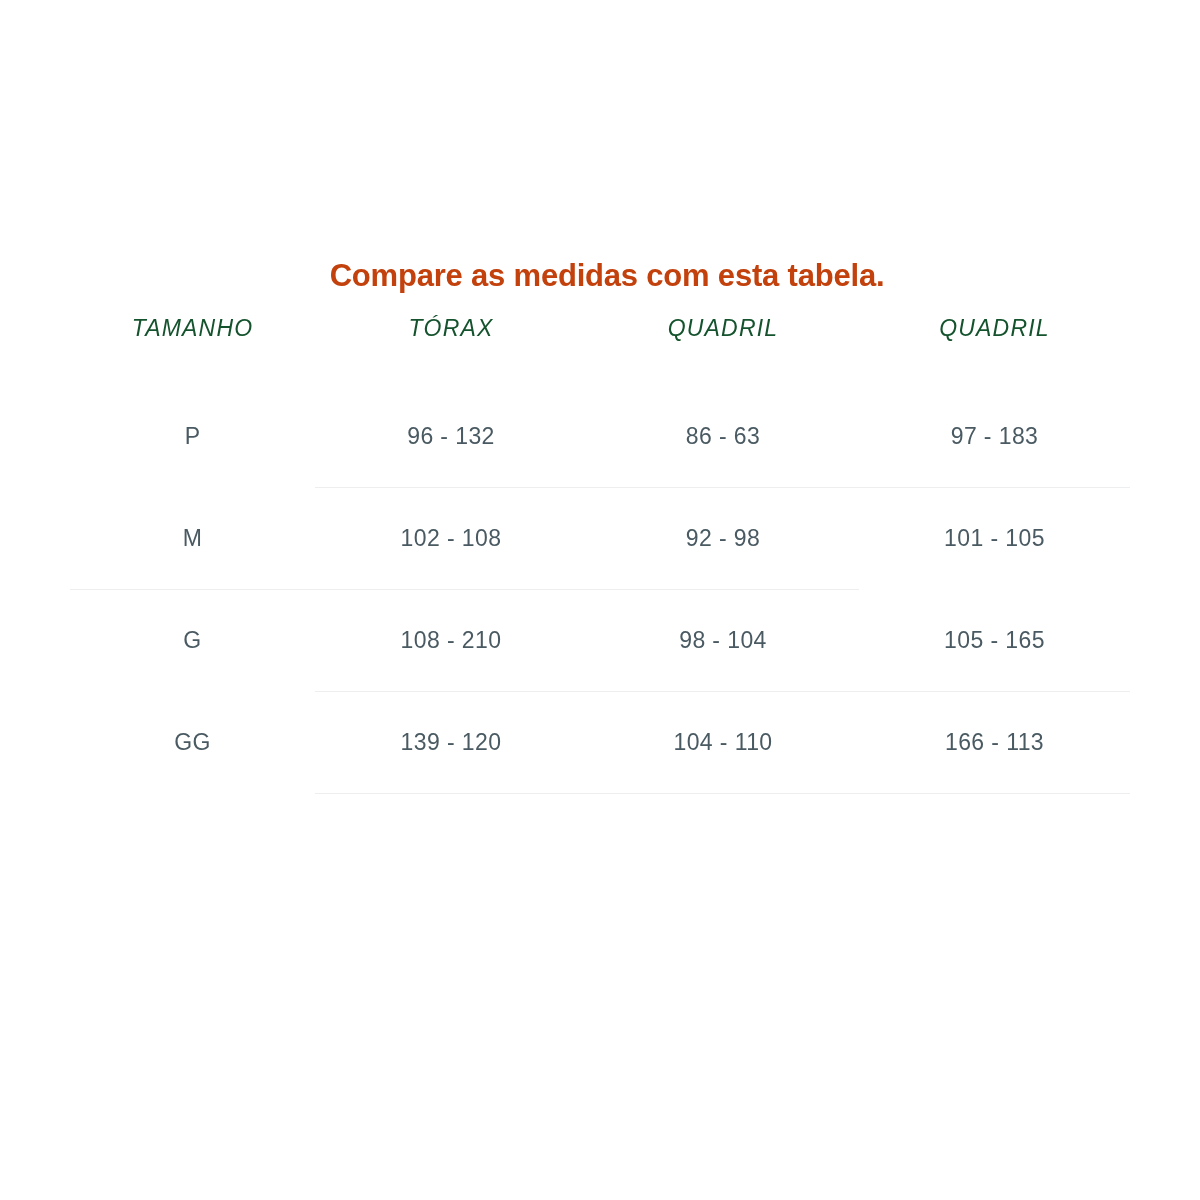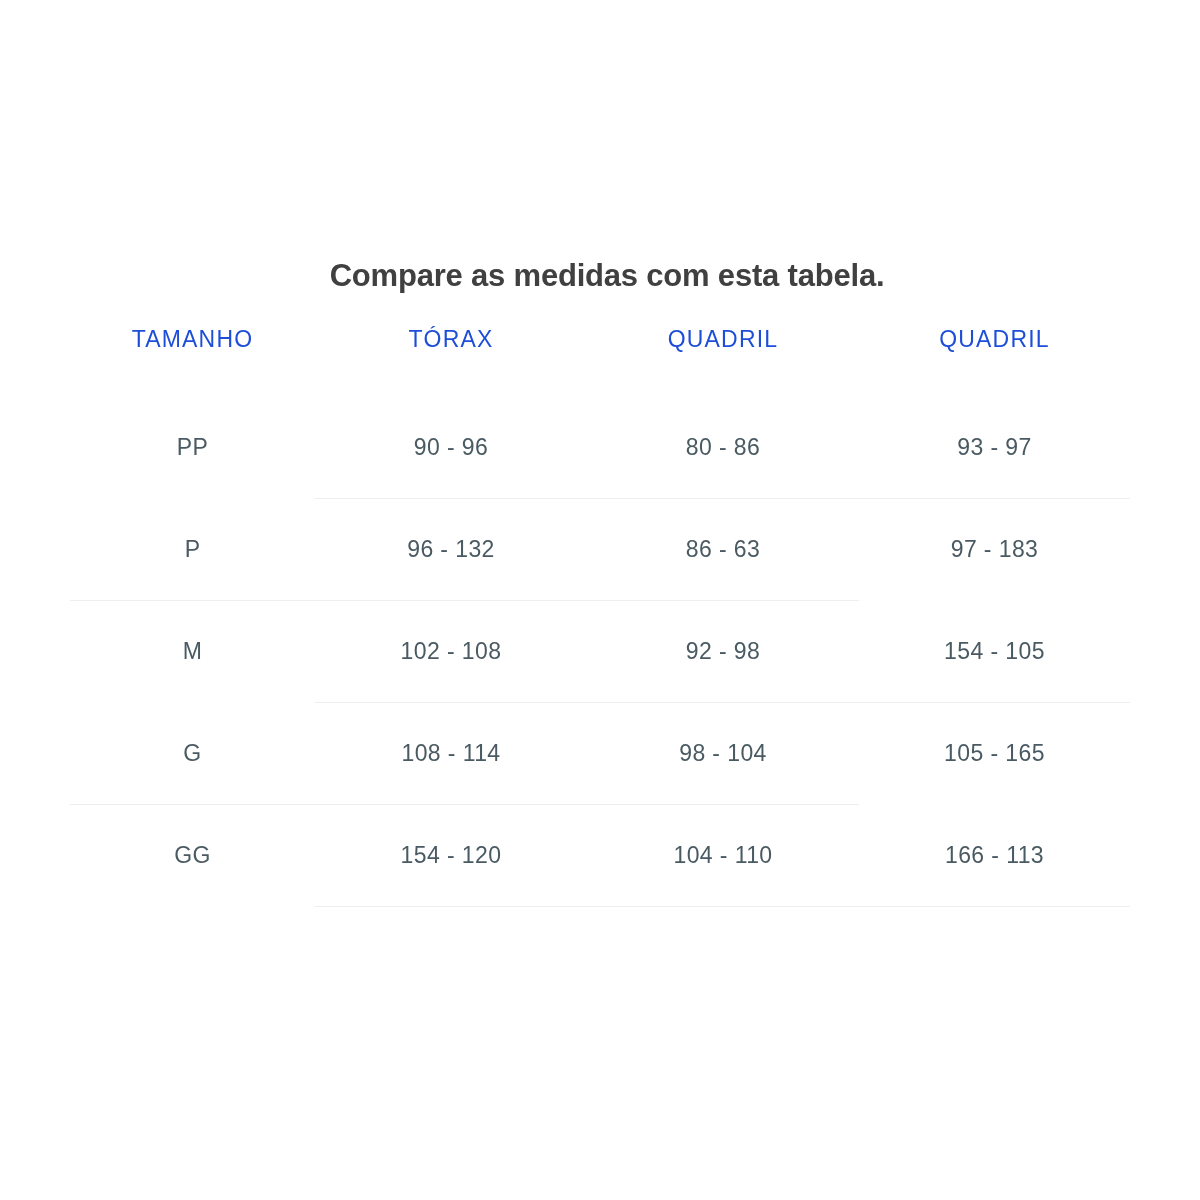--- a/index.html
+++ b/index.html
@@ -26,24 +26,24 @@
   .size-chart {
     position: absolute;
     left: 0;
     top: 258px;
     width: 1200px;
   }
 
   .chart-title {
     font-size: 31px;
     font-weight: bold;
-    color: #404040;
+    color: #c2410c;
     text-align: center;
     letter-spacing: -0.2px;
-    margin: 0 0 26px 0;
+    margin: 0 0 15px 0;
     padding-left: 14px;
   }
 
   table.measure-table {
     width: 1060px;
     margin: 0 auto;
     border-collapse: collapse;
     table-layout: fixed;
   }
 
@@ -53,21 +53,22 @@
     font-weight: normal;
     font-size: 23px;
     color: #4a5a62;
     letter-spacing: 0.4px;
   }
 
   table.measure-table thead th {
     padding: 6px 0 44px 0;
     font-size: 23px;
     letter-spacing: 1.2px;
-    color: #1d4ed8;
+    color: #14532d;
+    font-style: italic;
   }
 
   table.measure-table tbody td {
     height: 101px;
     padding: 0;
     border-bottom: 1px solid #eceef0;
     vertical-align: middle;
   }
 
   table.measure-table tbody tr:first-child td {
@@ -115,45 +116,39 @@
       <thead>
         <tr>
           <th>TAMANHO</th>
           <th>TÓRAX</th>
           <th>QUADRIL</th>
           <th>QUADRIL</th>
         </tr>
       </thead>
       <tbody>
         <tr>
-          <td class="col-size">PP</td>
-          <td>90 - 96</td>
-          <td>80 - 86</td>
-          <td class="col-last">93 - 97</td>
-        </tr>
-        <tr>
           <td class="col-size">P</td>
           <td>96 - 132</td>
           <td>86 - 63</td>
           <td class="col-last">97 - 183</td>
         </tr>
         <tr>
           <td class="col-size">M</td>
           <td>102 - 108</td>
           <td>92 - 98</td>
-          <td class="col-last">154 - 105</td>
+          <td class="col-last">101 - 105</td>
         </tr>
         <tr>
           <td class="col-size">G</td>
-          <td>108 - 114</td>
+          <td>108 - 210</td>
           <td>98 - 104</td>
           <td class="col-last">105 - 165</td>
         </tr>
         <tr>
           <td class="col-size">GG</td>
-          <td>154 - 120</td>
+          <td>139 - 120</td>
           <td>104 - 110</td>
           <td class="col-last">166 - 113</td>
         </tr>
       </tbody>
     </table>
   </section>
 </div>
 
 </body></html>

